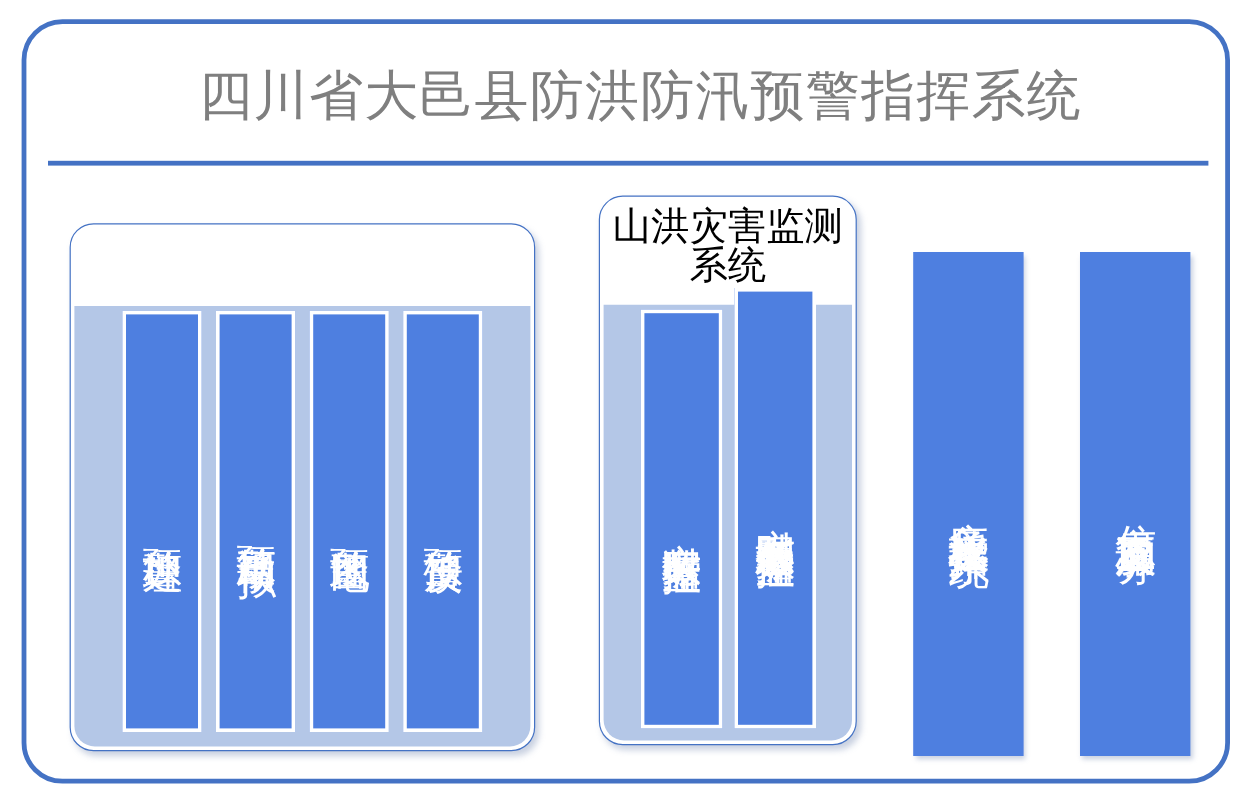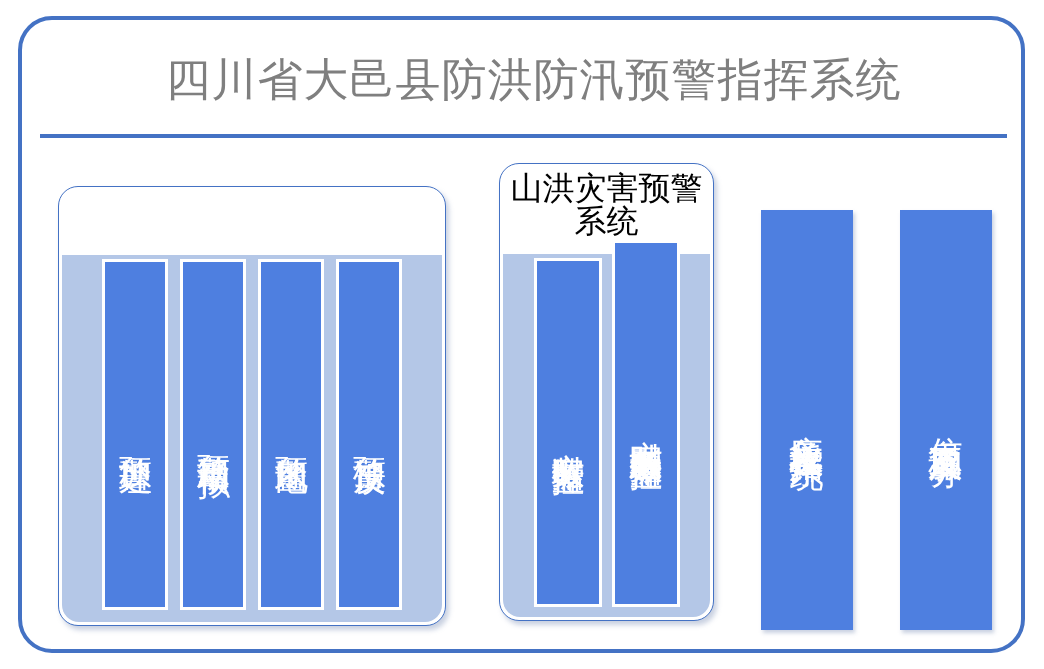--- a/index.html
+++ b/index.html
@@ -203,21 +203,21 @@
       <div class="col-card">
         <span class="col-text">预警地图</span>
       </div>
       <div class="col-card">
         <span class="col-text">预警反馈</span>
       </div>
     </div>
   </div>
 
   <div class="group-panel" id="panel-monitor">
-    <div class="group-title">山洪灾害预警系统</div>
+    <div class="group-title">山洪灾害监测系统</div>
     <div class="group-body">
       <div class="col-card">
         <span class="col-text">实时数据监控</span>
       </div>
       <div class="col-card second">
         <span class="col-text">实时动态影像数据监控</span>
       </div>
     </div>
   </div>
 

